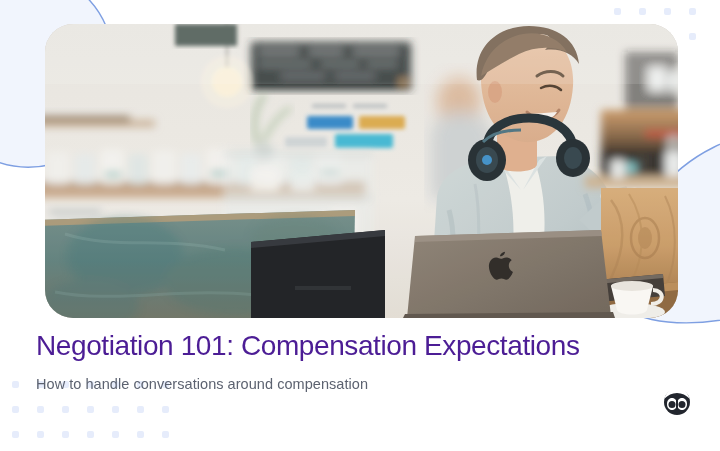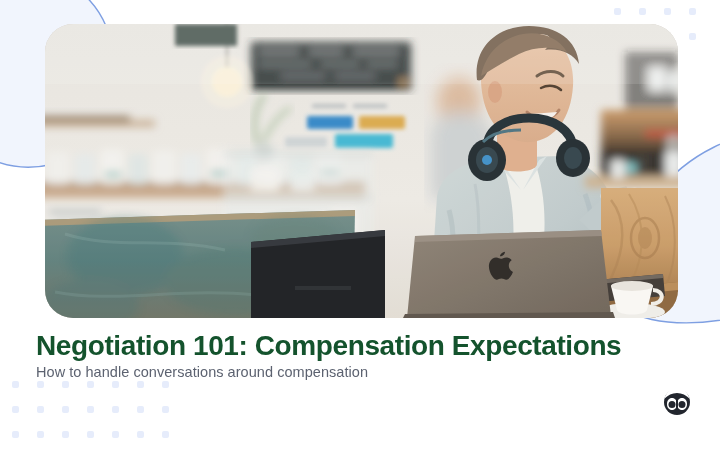--- a/index.html
+++ b/index.html
@@ -38,28 +38,28 @@
     overflow:hidden;
     background:#cfcac2;
   }
   .hero svg { position:absolute; inset:0; width:100%; height:100%; }
 
   
   .text-block { position:absolute; left:36px; top:330px; width:650px; }
   .headline {
     font-family:"Liberation Sans", sans-serif;
     font-size:28px;
-    font-weight:bold;
+    font-weight:normal;
     letter-spacing:-0.4px;
-    color:#14532d;
+    color:#4c1d95;
     line-height:1.15;
     white-space:nowrap;
   }
   .subhead {
-    margin-top:2px;
+    margin-top:14px;
     font-size:14.5px;
     font-weight:normal;
     color:#5c6270;
     letter-spacing:0.05px;
   }
 
   
   .logo {
     position:absolute;
     right:27px; bottom:34px;

